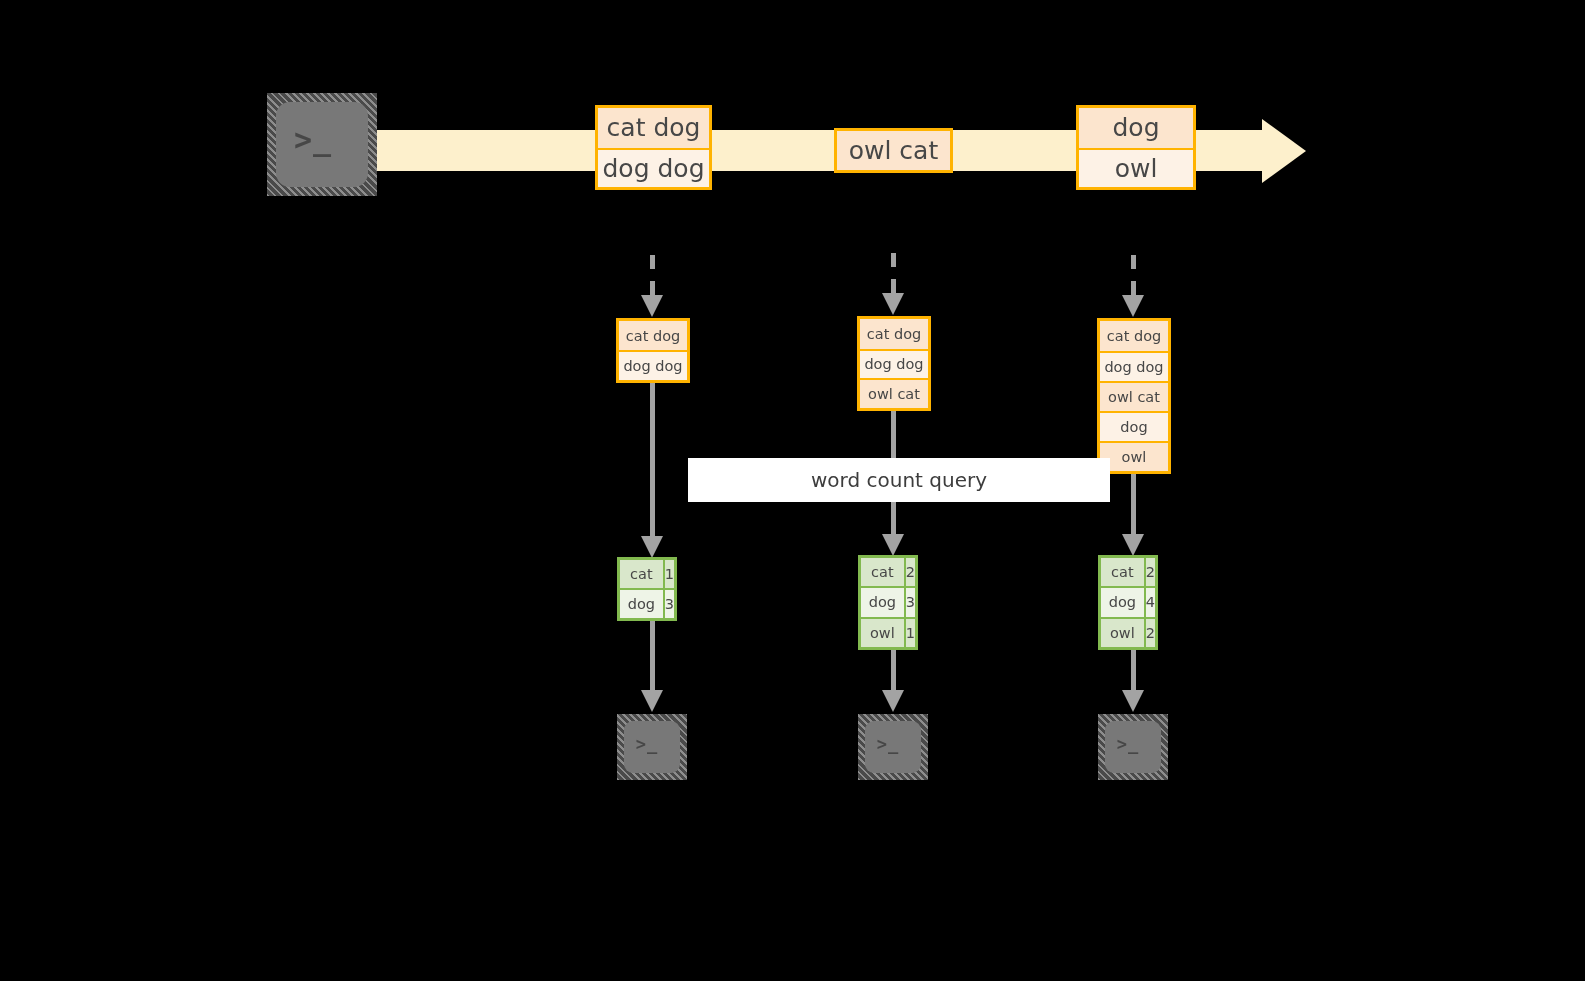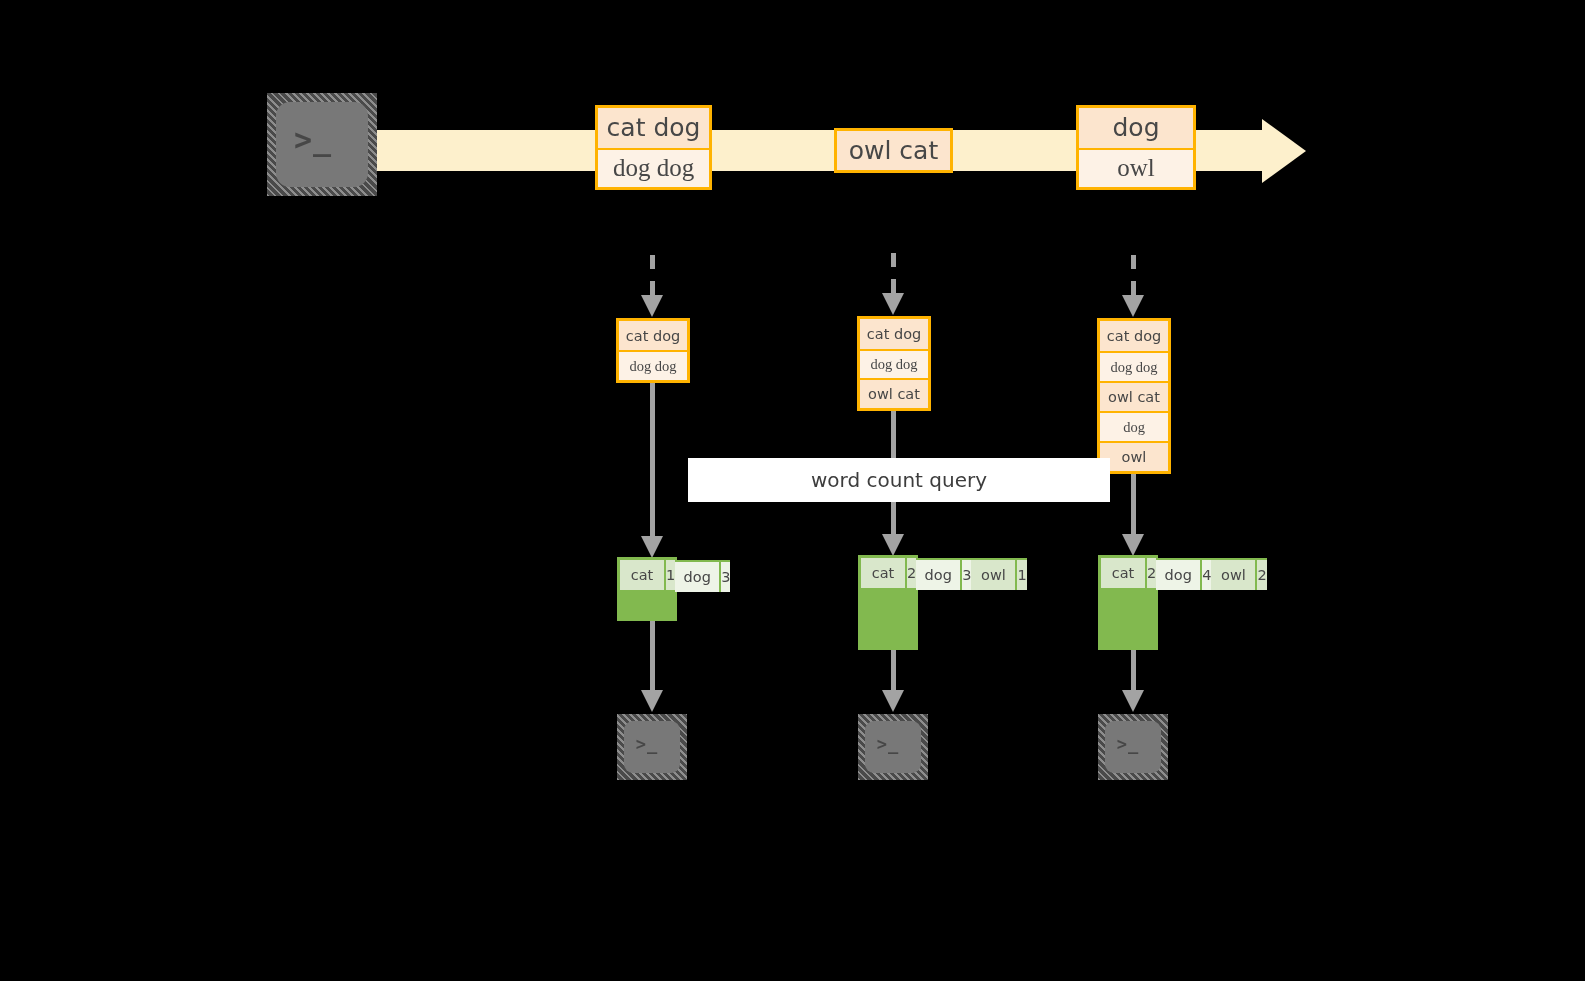--- a/index.html
+++ b/index.html
@@ -88,21 +88,21 @@
   .obox .row {
     flex: 1 1 auto;
     box-sizing: border-box;
     display: flex;
     align-items: center;
     justify-content: center;
     color: #474747;
     white-space: nowrap;
   }
   .obox .row.dark  { background: #fce5ce; }
-  .obox .row.light { background: #fdf2e6; font-family: Liberation Serif, serif; }
+  .obox .row.light { background: #fdf2e6; }
   .obox .row + .row { border-top: 2px solid #ffb300; }
 
   
   .obox-big .row { font-size: 25px; height: 39px; }
   .sbox1 { left: 595px; top: 105px; width: 117px; height: 85px; }
   .sbox2 { left: 834px; top: 128px; width: 119px; height: 45px; }
   .sbox3 { left: 1076px; top: 105px; width: 120px; height: 85px; }
 
   
   .obox-small { width: 74px; }
@@ -111,21 +111,21 @@
   .pbox2 { left: 857px; top: 316px; height: 95px; }
   .pbox3 { left: 1097px; top: 318px; height: 156px; }
 
   
   .gbox {
     position: absolute;
     box-sizing: border-box;
     border: 3px solid #82b94f;
     background: #82b94f;
     display: flex;
-    flex-direction: row;
+    flex-direction: column;
     width: 60px;
   }
   .gbox .grow {
     display: flex;
     flex: 1 1 auto;
     height: 30px;
   }
   .gbox .grow + .grow { border-top: 2px solid #82b94f; }
   .gbox .cell {
     box-sizing: border-box;

